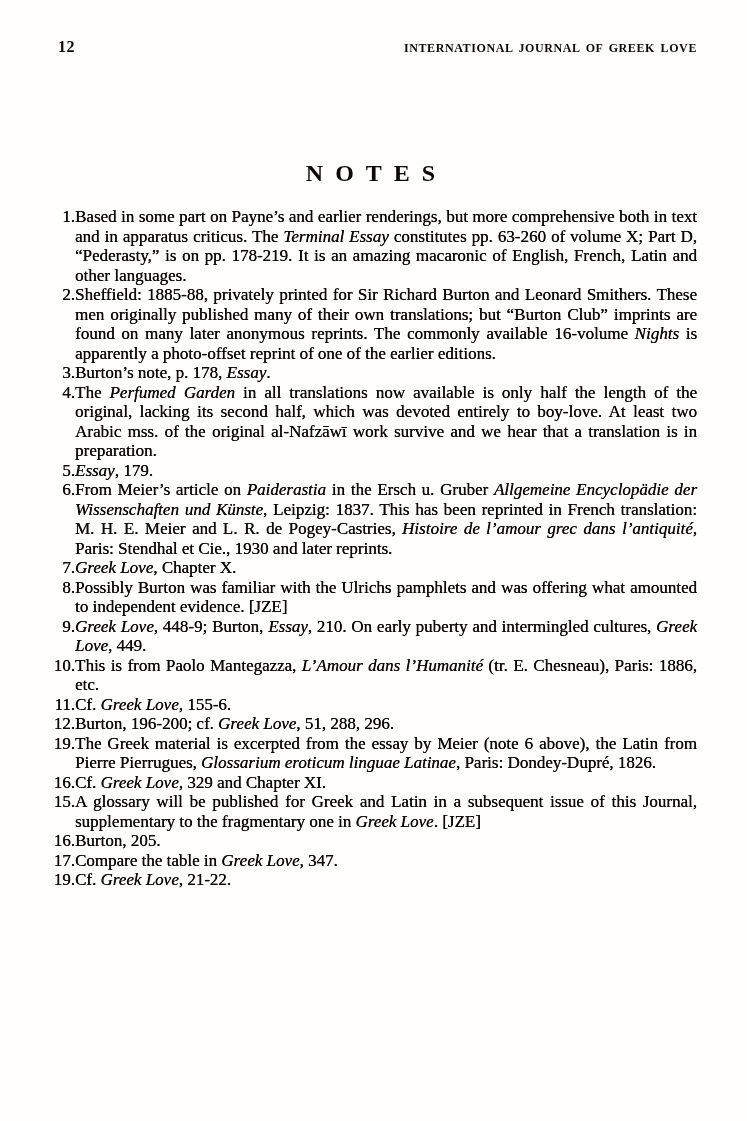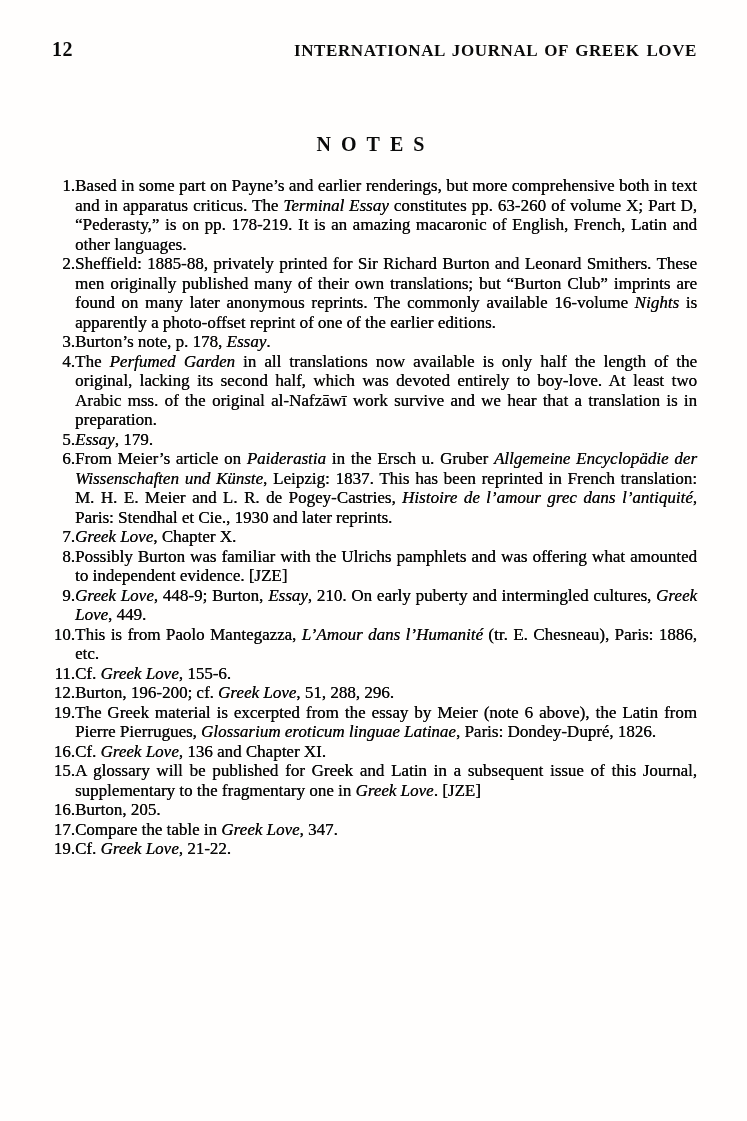--- a/index.html
+++ b/index.html
@@ -14,35 +14,35 @@
     overflow: hidden;
     font-family: "Liberation Serif", "DejaVu Serif", serif;
     color: #0a0a0a;
   }
   .header {
     display: flex;
     justify-content: space-between;
     align-items: baseline;
   }
   .page-num {
-    font-size: 20px;
+    font-size: 16px;
     font-weight: bold;
-    margin-left: 8px;
+    margin-left: 14px;
     letter-spacing: 0.5px;
   }
   .journal-title {
-    font-size: 17px;
+    font-size: 12px;
     font-weight: bold;
     letter-spacing: 0.6px;
     word-spacing: 2px;
   }
   .notes-heading {
-    margin: 72px 0 0 0;
+    margin: 104px 0 0 0;
     text-align: center;
-    font-size: 20px;
+    font-size: 24px;
     font-weight: bold;
     letter-spacing: 0.5em;
     text-indent: 0.5em; 
   }
   .notes-list {
     margin-top: 20px;
     font-size: 17px;
     line-height: 19.5px;
     text-shadow: 0.25px 0 0 currentColor; 
   }
@@ -121,21 +121,21 @@
       <div class="note">
         <div class="num">12.</div>
         <div class="body"><span>Burton, 196-200; cf. </span><i>Greek Love</i><span>, 51, 288, 296.</span></div>
       </div>
       <div class="note">
         <div class="num">19.</div>
         <div class="body"><span>The Greek material is excerpted from the essay by Meier (note 6 above), the Latin from Pierre Pierrugues, </span><i>Glossarium eroticum linguae Latinae</i><span>, Paris: Dondey-Dupré, 1826.</span></div>
       </div>
       <div class="note">
         <div class="num">16.</div>
-        <div class="body"><span>Cf. </span><i>Greek Love</i><span>, 136 and Chapter XI.</span></div>
+        <div class="body"><span>Cf. </span><i>Greek Love</i><span>, 329 and Chapter XI.</span></div>
       </div>
       <div class="note">
         <div class="num">15.</div>
         <div class="body"><span>A glossary will be published for Greek and Latin in a subsequent issue of this Journal, supplementary to the fragmentary one in </span><i>Greek Love</i><span>. [JZE]</span></div>
       </div>
       <div class="note">
         <div class="num">16.</div>
         <div class="body"><span>Burton, 205.</span></div>
       </div>
       <div class="note">

